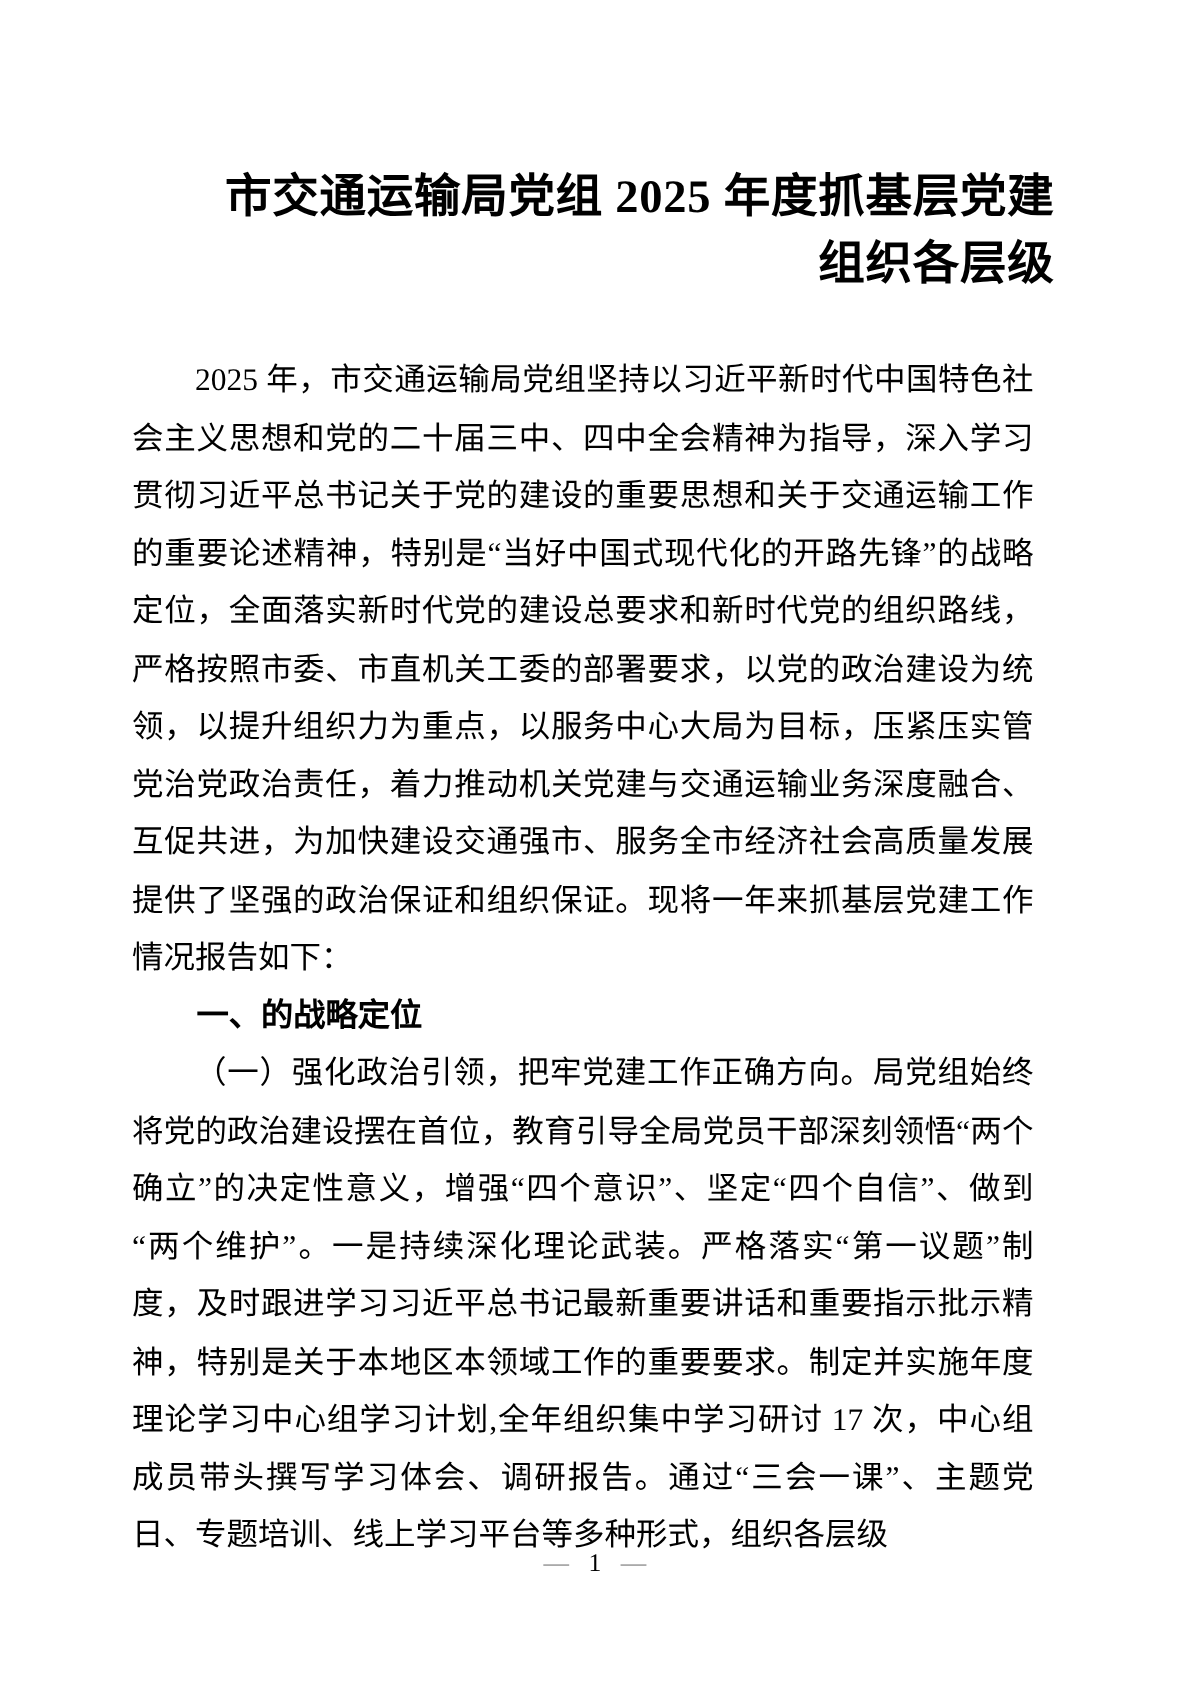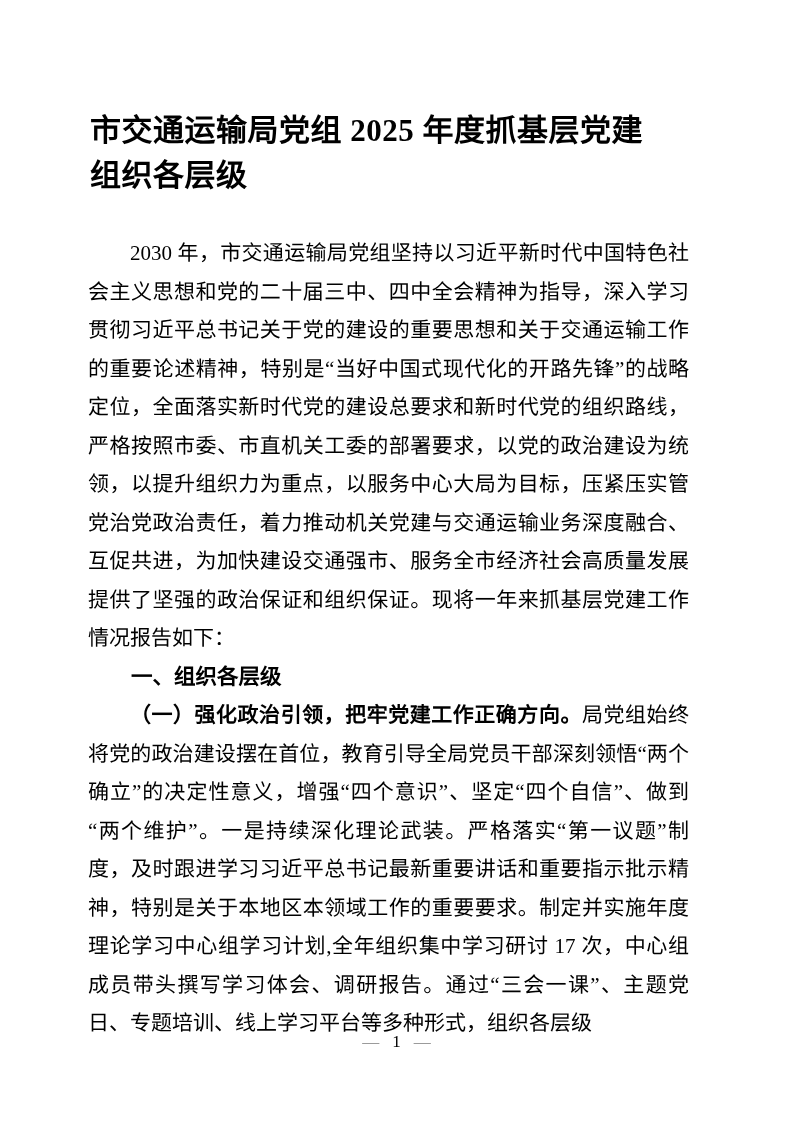--- a/index.html
+++ b/index.html
@@ -13,21 +13,21 @@
     height: 1122px;
     margin: 0 auto;
     background: #ffffff;
     color: #000000;
     overflow: hidden;
     font-family: "Liberation Serif", "DejaVu Serif", serif;
   }
   .doc-title {
     margin: 0;
     padding: 108px 90px 0 90px;
-    text-align: left;
+    text-align: right;
     font-weight: 700;
     font-size: 31px;
     line-height: 45px;
     font-family: "Liberation Serif", "DejaVu Serif", serif;
     letter-spacing: 0.5px;
   }
   .content {
     margin: 36px 104px 0 88px;
   }
   .body-para {
@@ -41,21 +41,21 @@
   }
   .section-heading {
     margin: 0;
     font-size: 21.5px;
     line-height: 38.5px;
     font-weight: 700;
     font-family: "Liberation Sans", "DejaVu Sans", sans-serif;
     text-indent: 2em;
   }
   .lead-bold {
-    font-weight: 700;
+    font-weight: 400;
   }
   .page-footer {
     position: absolute;
     left: 0;
     right: 0;
     top: 1031px;
     text-align: center;
     font-size: 17px;
     line-height: 22px;
     font-family: "Liberation Serif", "DejaVu Serif", serif;
@@ -73,23 +73,23 @@
 <body>
 
 <div class="page">
 
   <h1 class="doc-title"><span>市交通运输局党组 2025 年度抓基层党建</span><br>
     <span>组织各层级</span>
   </h1>
 
   <div class="content">
 
-    <p class="body-para">2030 年，市交通运输局党组坚持以习近平新时代中国特色社会主义思想和党的二十届三中、四中全会精神为指导，深入学习贯彻习近平总书记关于党的建设的重要思想和关于交通运输工作的重要论述精神，特别是“当好中国式现代化的开路先锋”的战略定位，全面落实新时代党的建设总要求和新时代党的组织路线，严格按照市委、市直机关工委的部署要求，以党的政治建设为统领，以提升组织力为重点，以服务中心大局为目标，压紧压实管党治党政治责任，着力推动机关党建与交通运输业务深度融合、互促共进，为加快建设交通强市、服务全市经济社会高质量发展提供了坚强的政治保证和组织保证。现将一年来抓基层党建工作情况报告如下：</p>
+    <p class="body-para">2025 年，市交通运输局党组坚持以习近平新时代中国特色社会主义思想和党的二十届三中、四中全会精神为指导，深入学习贯彻习近平总书记关于党的建设的重要思想和关于交通运输工作的重要论述精神，特别是“当好中国式现代化的开路先锋”的战略定位，全面落实新时代党的建设总要求和新时代党的组织路线，严格按照市委、市直机关工委的部署要求，以党的政治建设为统领，以提升组织力为重点，以服务中心大局为目标，压紧压实管党治党政治责任，着力推动机关党建与交通运输业务深度融合、互促共进，为加快建设交通强市、服务全市经济社会高质量发展提供了坚强的政治保证和组织保证。现将一年来抓基层党建工作情况报告如下：</p>
 
-    <h2 class="section-heading">一、组织各层级</h2>
+    <h2 class="section-heading">一、的战略定位</h2>
 
     <p class="body-para"><span class="lead-bold">（一）强化政治引领，把牢党建工作正确方向。</span><span>局党组始终将党的政治建设摆在首位，教育引导全局党员干部深刻领悟“两个确立”的决定性意义，增强“四个意识”、坚定“四个自信”、做到“两个维护”。一是持续深化理论武装。严格落实“第一议题”制度，及时跟进学习习近平总书记最新重要讲话和重要指示批示精神，特别是关于本地区本领域工作的重要要求。制定并实施年度理论学习中心组学习计划,全年组织集中学习研讨 17 次，中心组成员带头撰写学习体会、调研报告。通过“三会一课”、主题党日、专题培训、线上学习平台等多种形式，组织各层级</span></p>
 
   </div>
 
   <div class="page-footer"><span class="footer-dash">—</span><span class="footer-num">1</span><span class="footer-dash">—</span></div>
 
 </div>
 
 </body></html>

